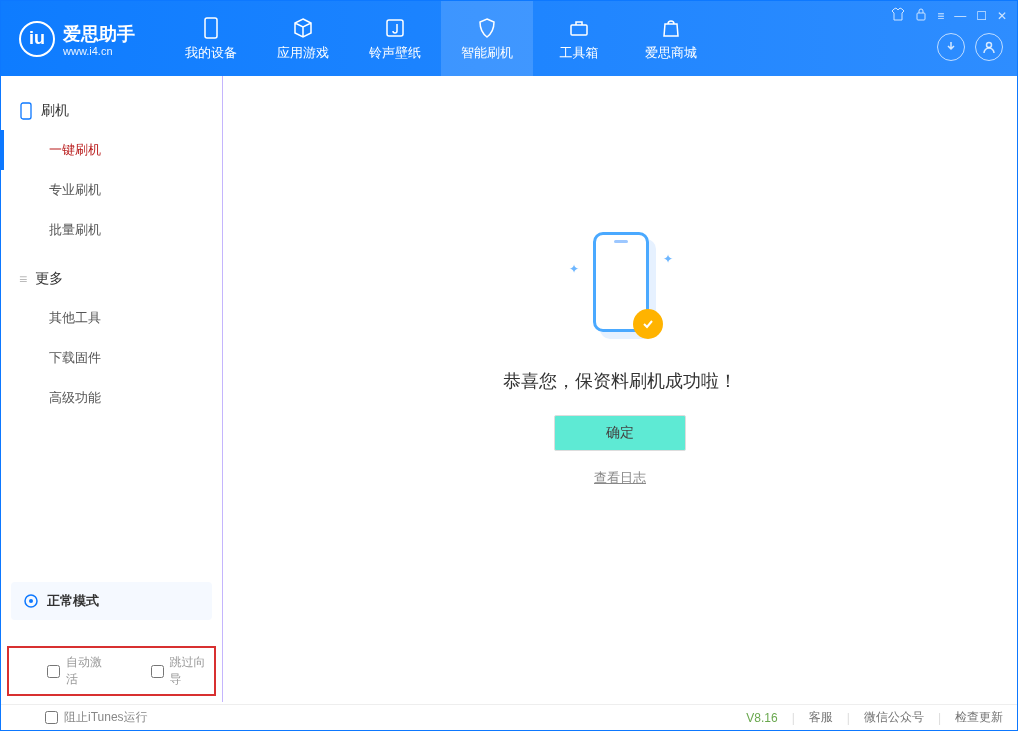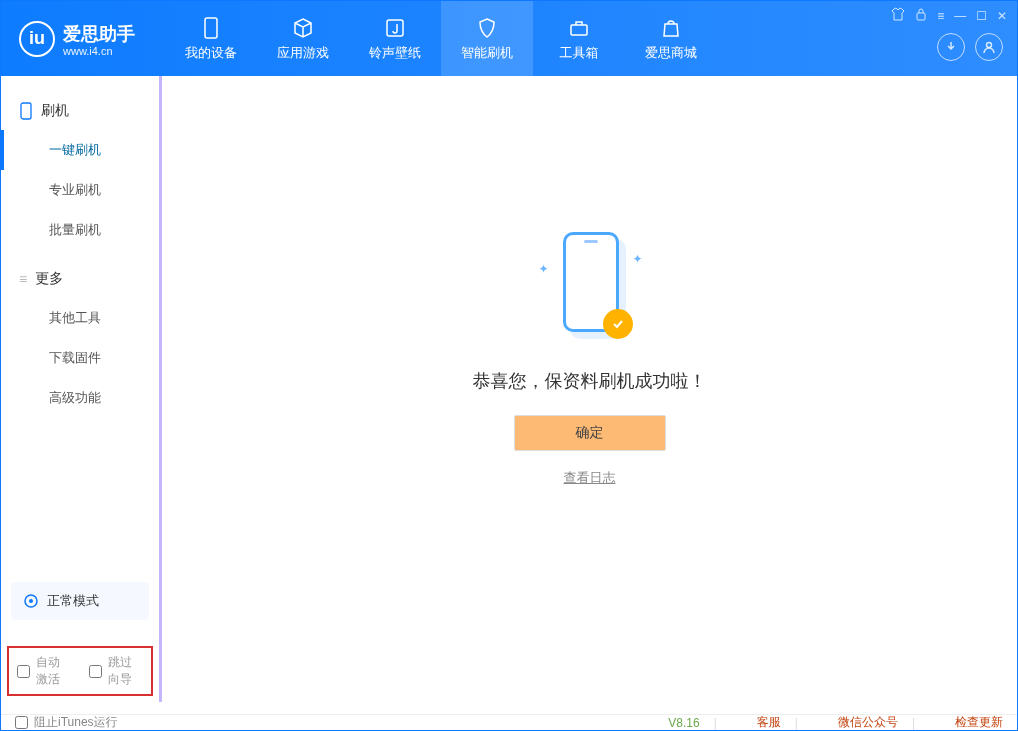--- a/index.html
+++ b/index.html
@@ -16,57 +16,57 @@
 .nav-tab { width: 92px; display: flex; flex-direction: column; align-items: center; justify-content: center; color: #fff; font-size: 13px; cursor: pointer; gap: 4px; }
 .nav-tab.active { background: rgba(255,255,255,0.15); text-align: right; }
 .nav-icon { width: 24px; height: 24px; display: flex; align-items: center; justify-content: center; }
 .win-controls { position: absolute; right: 10px; top: 6px; display: flex; gap: 10px; color: #cde4ff; font-size: 12px; align-items: center; }
 .win-controls span { cursor: pointer; }
 .circle-btns { position: absolute; right: 14px; top: 32px; display: flex; gap: 10px; }
 .circle-btn { width: 28px; height: 28px; border: 1.5px solid rgba(255,255,255,0.7); border-radius: 50%; display: flex; align-items: center; justify-content: center; color: rgba(255,255,255,0.8); cursor: pointer; }
 
 
 .body { display: flex; height: 626px; }
-.sidebar { width: 161px; border-right: 3px solid #c4b5fd; display: flex; flex-direction: column; padding-top: 16px; }
+.sidebar { width: 222px; border-right: 1px solid #c4b5fd; display: flex; flex-direction: column; padding-top: 16px; }
 .side-sec-header { display: flex; align-items: center; gap: 8px; padding: 10px 18px; font-size: 14px; color: #333; }
 .side-item { padding: 11px 18px 11px 48px; font-size: 13px; color: #555; cursor: pointer; }
-.side-item.active { color: #0369a1; position: relative; }
+.side-item.active { color: #b91c1c; position: relative; }
 .side-item.active::before { content: ""; position: absolute; left: 0; top: 0; width: 3px; height: 100%; background: #0d78ff; }
 
 .device-boxes { margin-top: auto; padding: 10px; }
-.mode-box { background: #f5f9ff; border-radius: 4px; padding: 10px 12px; font-size: 13px; color: #333; display: flex; align-items: center; gap: 8px; margin-bottom: 10px; }
+.mode-box { background: #f5f9ff; border-radius: 4px; padding: 10px 12px; font-size: 13px; color: #333; display: flex; align-items: center; gap: 8px; margin-bottom: 10px; font-weight: bold; }
 .device-box { background: #f5f9ff; border-radius: 4px; padding: 10px 12px; font-size: 13px; }
 .device-name { color: #0d78ff; font-weight: 600; display: flex; align-items: center; gap: 6px; }
 .device-badge { display: inline-block; margin-top: 6px; color: #0d78ff; background: #e0efff; border-radius: 10px; padding: 2px 10px; font-size: 11px; }
 .device-sub { font-size: 11px; color: #aaa; margin-top: 3px; }
 
 .red-box { border: 2px solid #d83030; margin: 6px; padding: 6px 8px; }
-.chk-row { display: flex; align-items: center; gap: 6px; color: #999; font-size: 12px; }
+.chk-row { display: flex; align-items: center; gap: 6px; color: #999; font-size: 12px; margin-left: 30px; }
 .chk-row input { width: 13px; height: 13px; accent-color: #999; }
 .chk-row-pair { display: flex; gap: 18px; }
 
 .main { flex: 1; position: relative; display: flex; flex-direction: column; align-items: center; justify-content: center; padding-bottom: 60px; }
 .phone-illus { width: 90px; height: 115px; position: relative; margin-bottom: 22px; }
 .phone { position: absolute; left: 18px; top: 0; width: 56px; height: 100px; border: 3px solid #4aa9ff; border-radius: 10px; background: #fff; }
 .phone::before { content:""; position:absolute; top:5px; left:50%; transform:translateX(-50%); width:14px; height:3px; border-radius:2px; background:#9cc7ff; }
 .phone-shadow { position:absolute; left:25px; top:7px; width:56px; height:100px; border-radius:10px; background:#e6f1ff; z-index:-1; }
 .check-badge { position:absolute; right:2px; bottom:8px; width:30px; height:30px; background:#ffb300; border-radius:50%; display:flex; align-items:center; justify-content:center; }
 .sparkles { position:absolute; color:#6db6ff; font-size:12px; }
 .sparkles.s1 { left:-6px; top:30px; }
 .sparkles.s2 { right:-8px; top:20px; }
 .success-text { font-size: 18px; color: #333; margin-bottom: 22px; }
-.ok-btn { width: 152px; height: 36px; border: 1px solid #ddd; background: #fdba74; font-size: 14px; color: #444; cursor: pointer; border-radius: 2px; margin-bottom: 18px; }
+.ok-btn { width: 132px; height: 36px; border: 1px solid #ddd; background: #5eead4; font-size: 14px; color: #444; cursor: pointer; border-radius: 2px; margin-bottom: 18px; }
 .log-link { font-size: 13px; color: #888; text-decoration: underline; cursor: pointer; }
 
 
-.footer { position: absolute; bottom: 0; left: 0; right: 0; height: 16px; border-top: 1px solid #eee; display: flex; align-items: center; padding: 0 14px; font-size: 12px; color: #888; background:#fff; }
+.footer { position: absolute; bottom: 0; left: 0; right: 0; height: 26px; border-top: 1px solid #eee; display: flex; align-items: center; padding: 0 14px; font-size: 12px; color: #888; background:#fff; }
 .footer .chk-row { color:#888; }
 .footer-right { margin-left: auto; display: flex; align-items: center; gap: 14px; }
 .footer-right .ver { color:#6aa84f; }
-.footer-right a { color:#c2410c; cursor:pointer;margin-left:26px; }
+.footer-right a { color:#737373; cursor:pointer; }
 .sep { color:#ddd; }
 </style>
 </head>
 <body>
 
 <div class="header">
   <div class="logo-box">
     <div class="logo-circle">iu</div>
     <div class="logo-text">
       <div class="logo-title">爱思助手</div>

